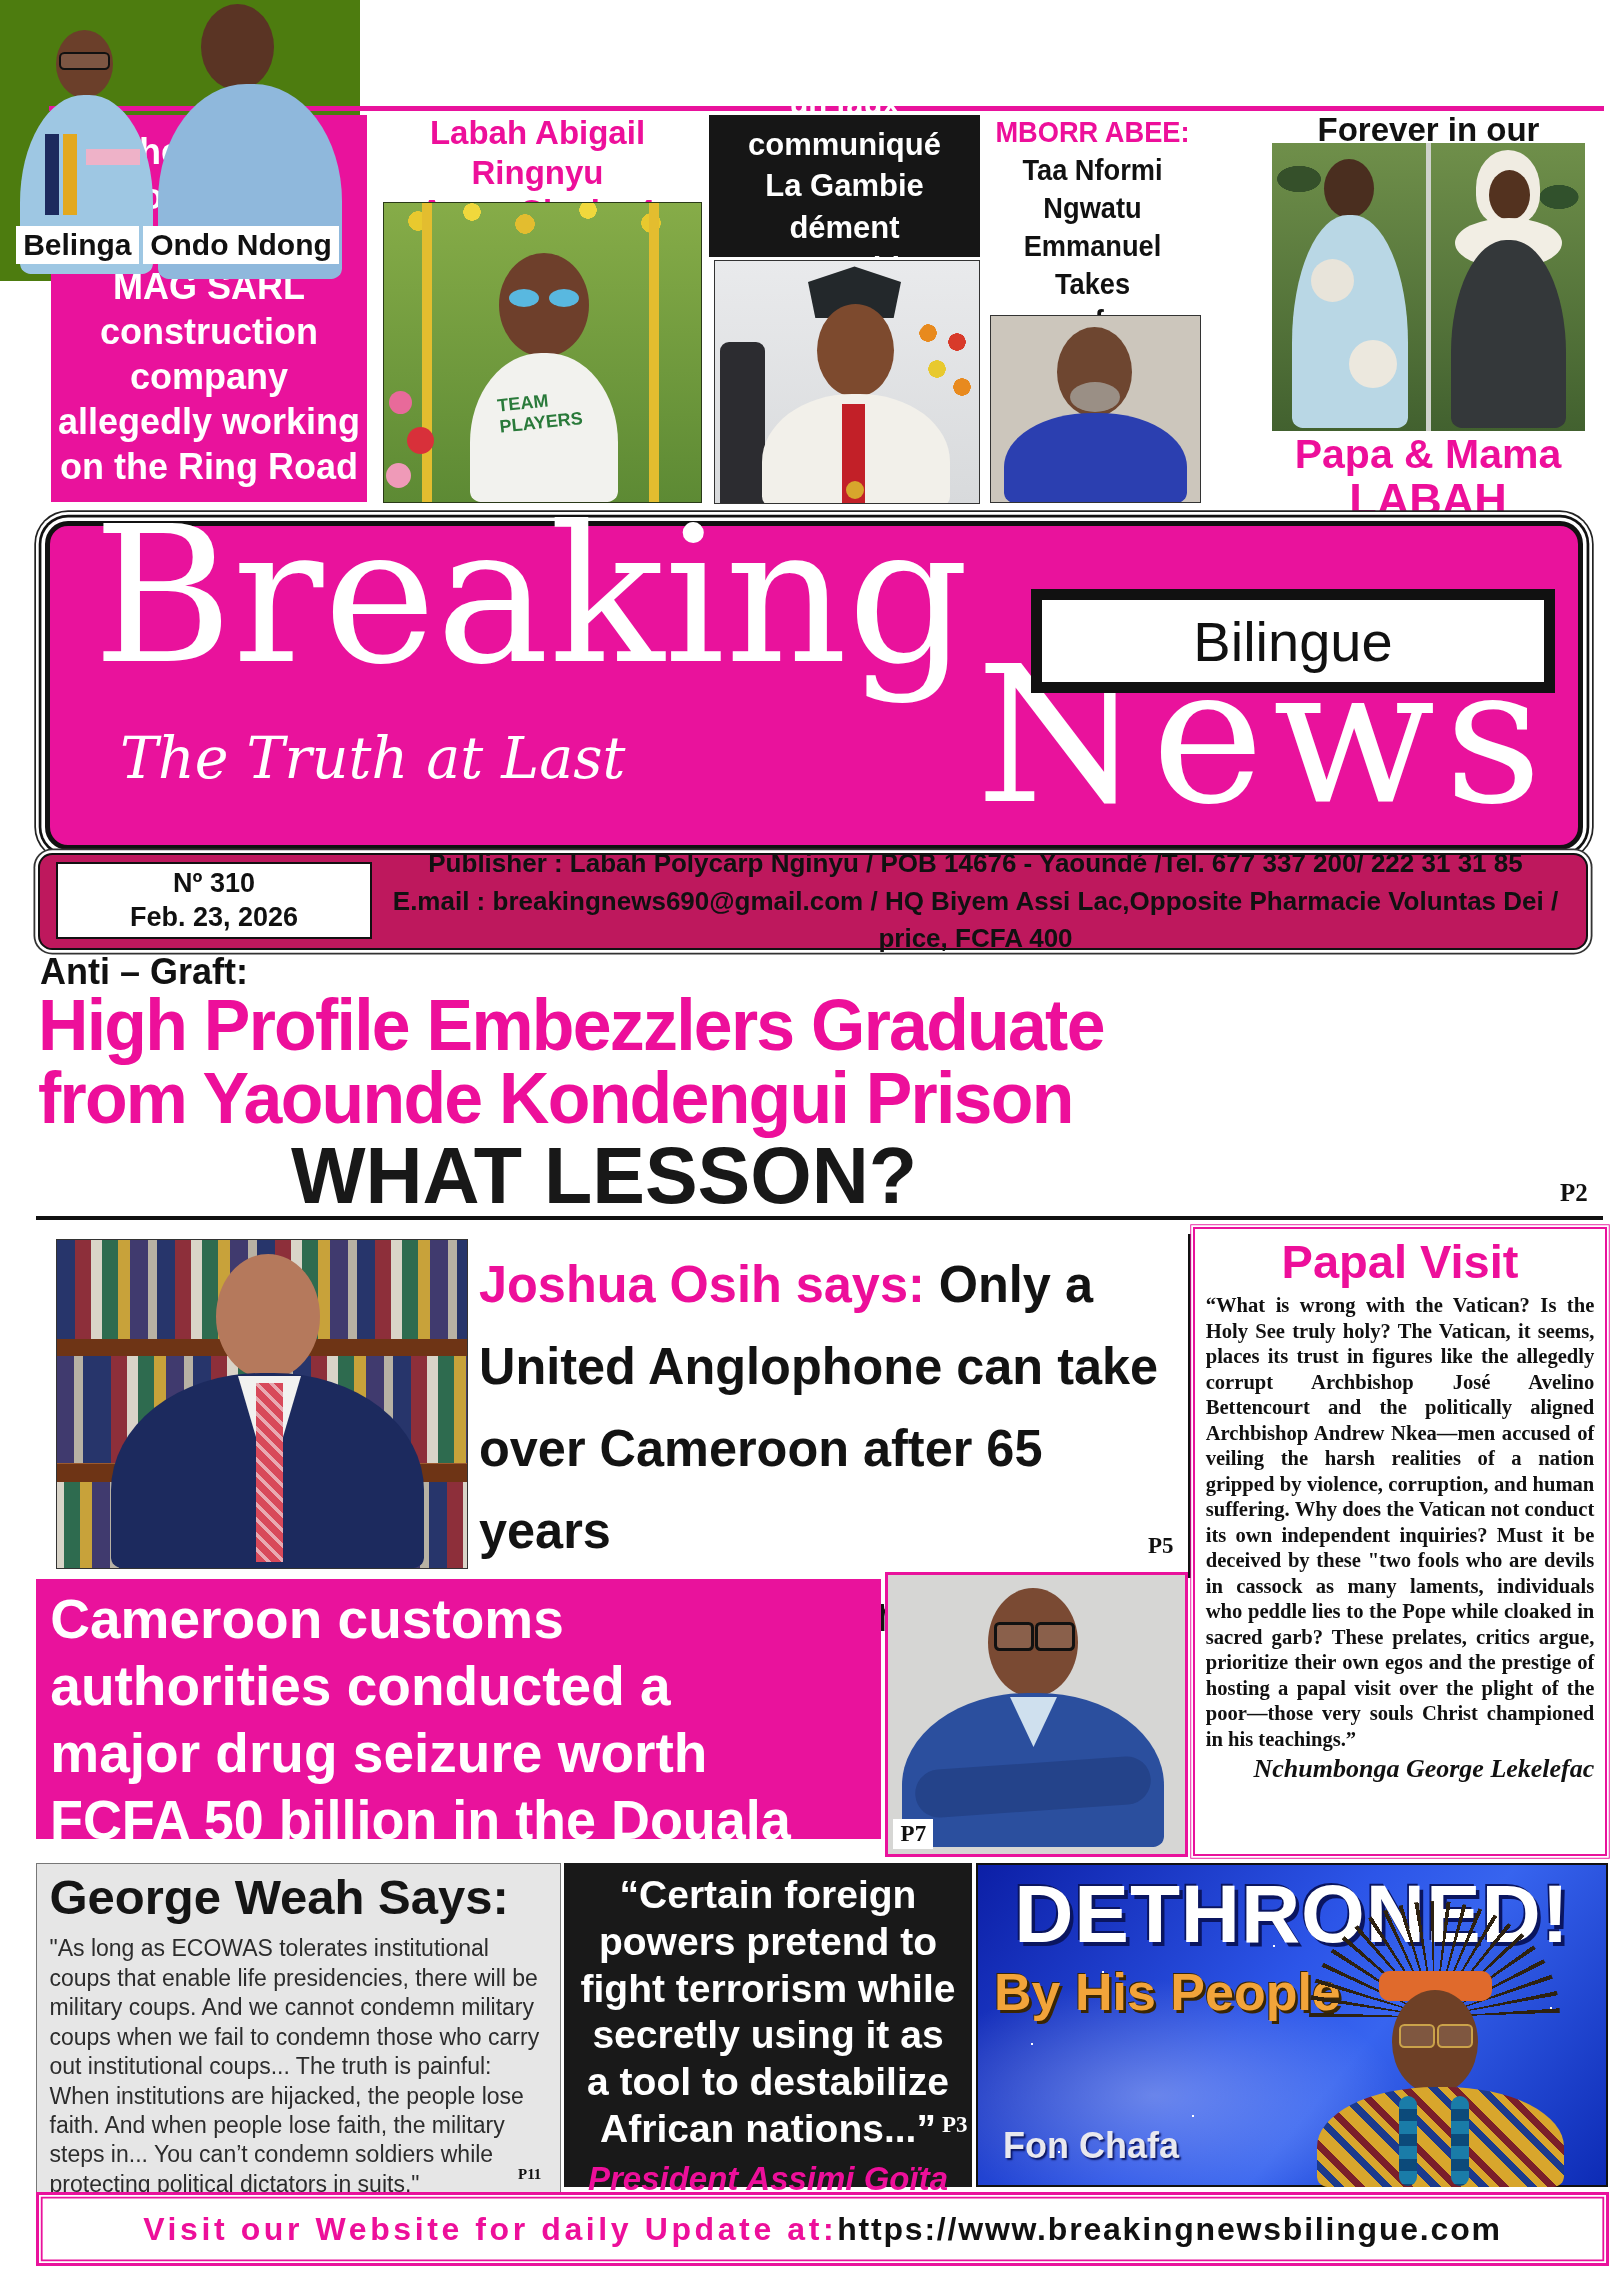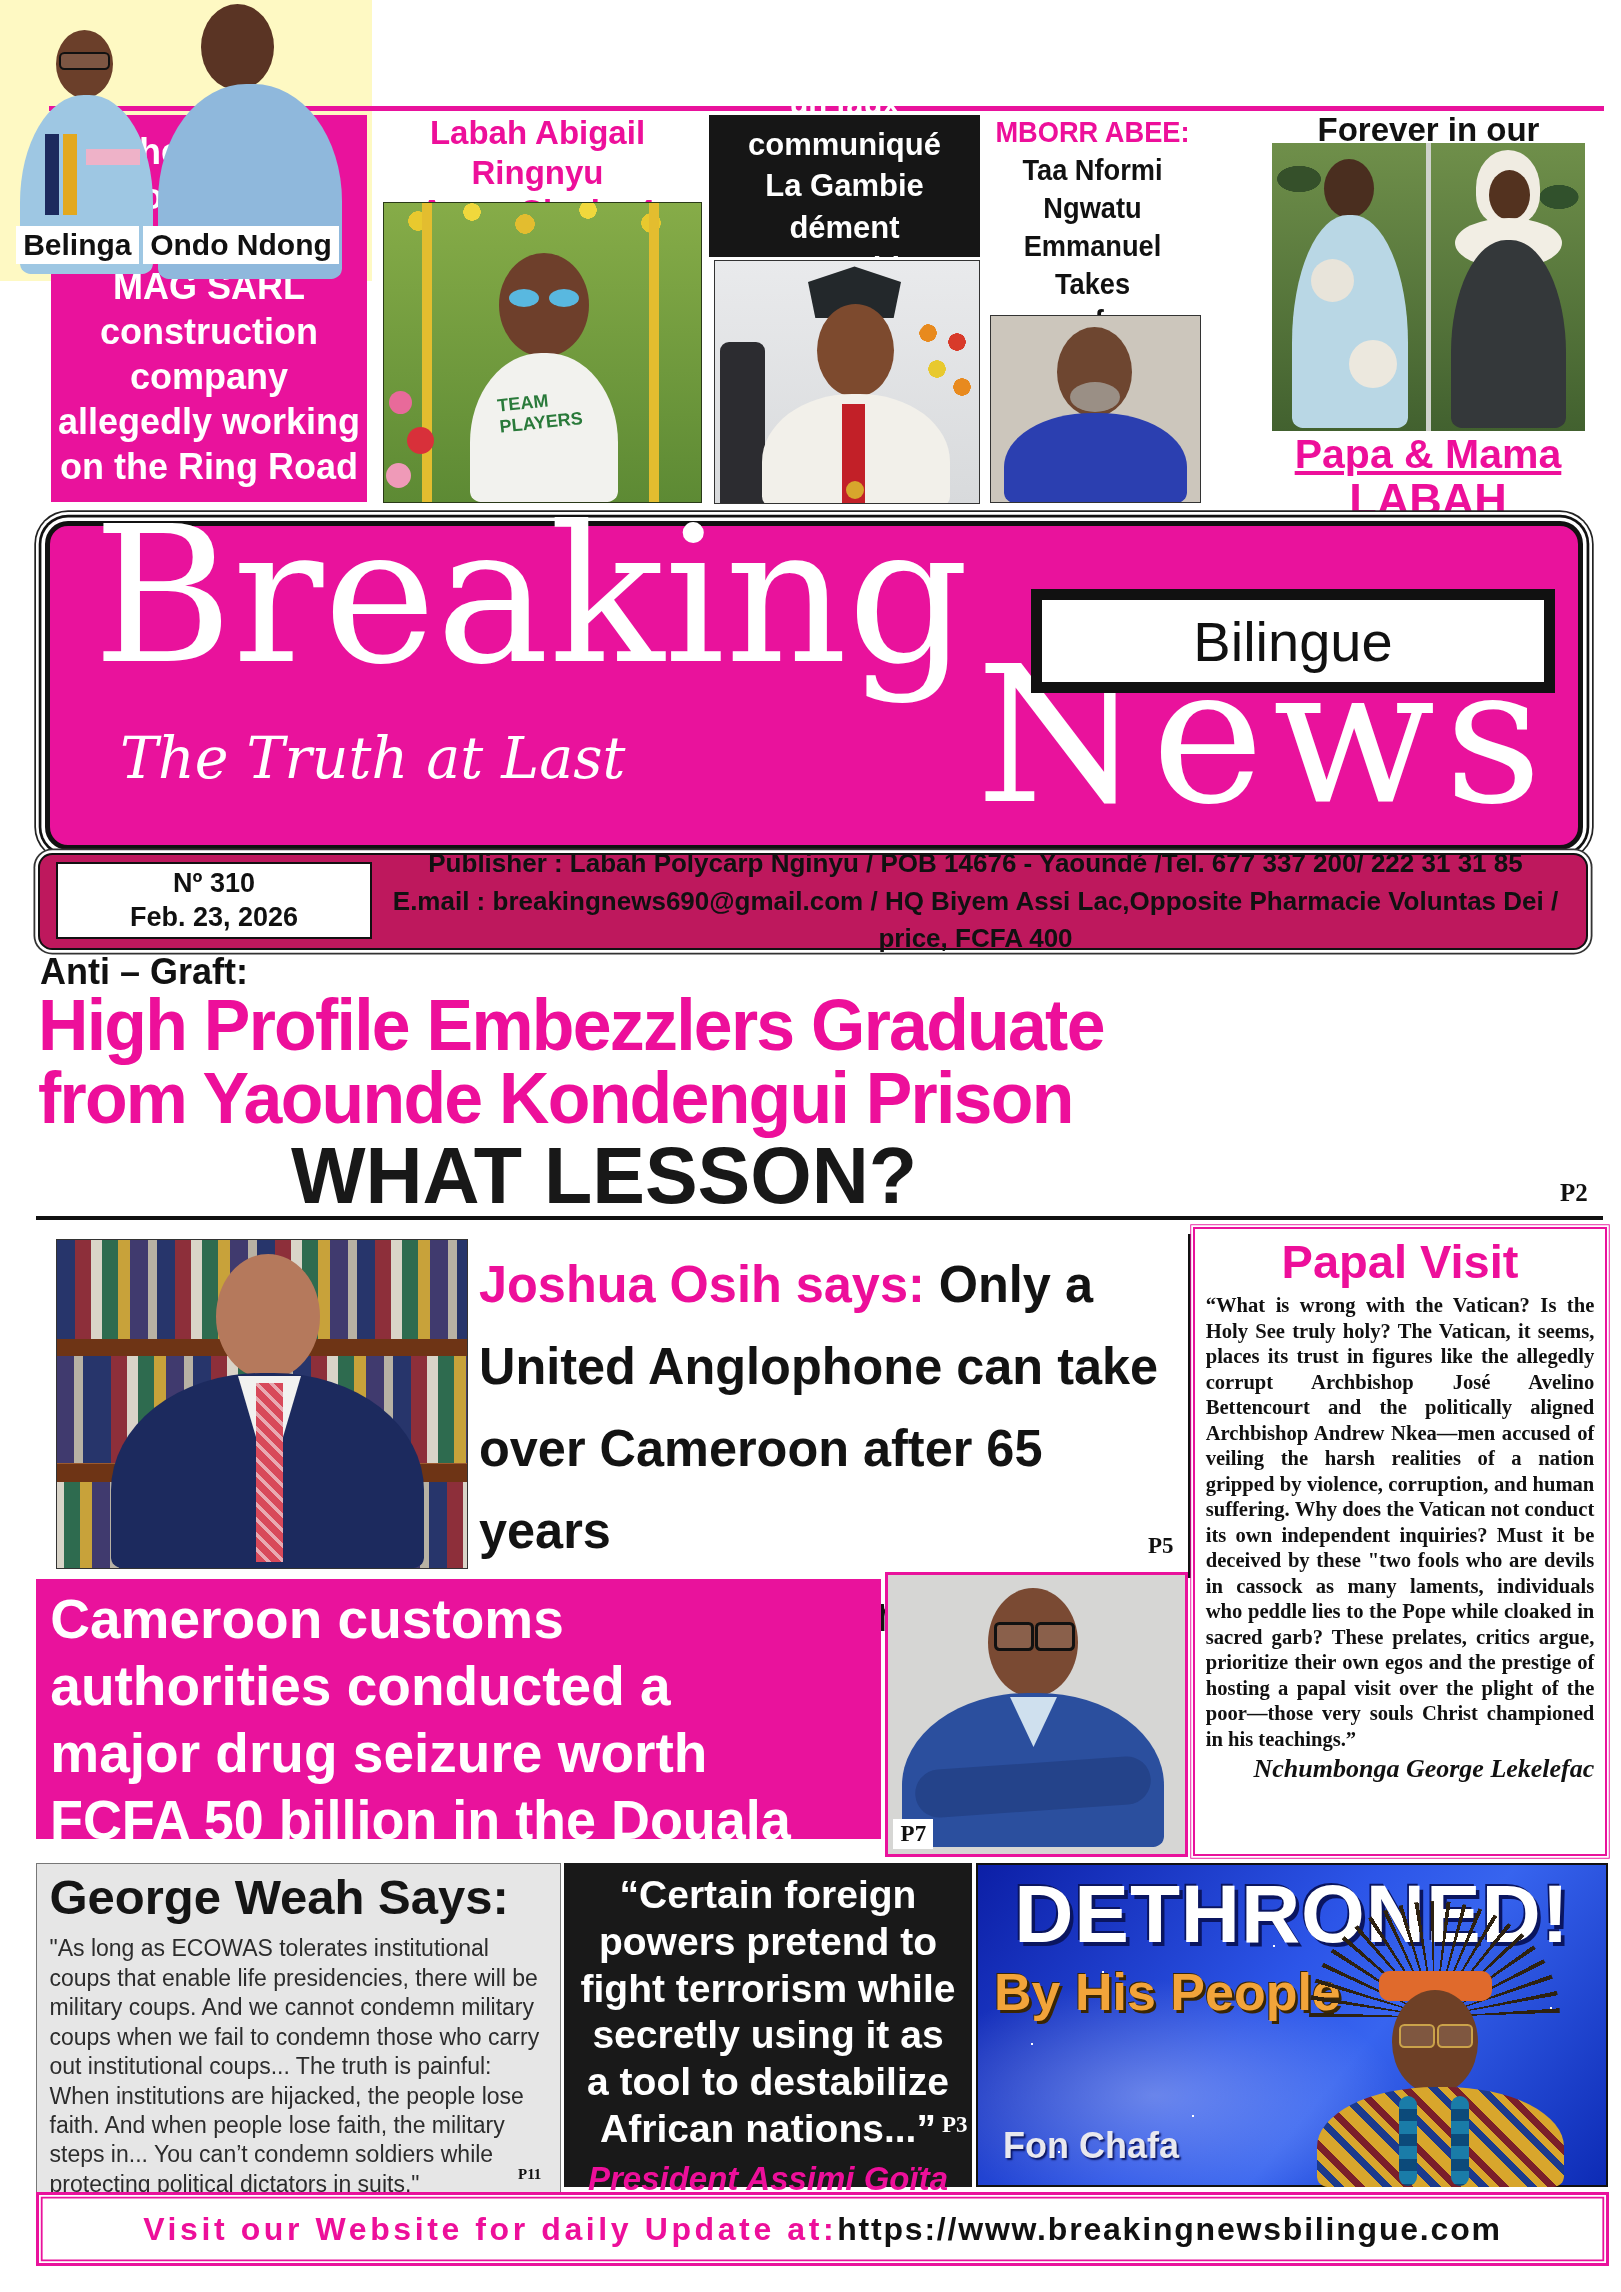--- a/index.html
+++ b/index.html
@@ -11,41 +11,41 @@
   .chip{position:absolute;background:#fff;color:#111;font-weight:bold;padding:1.8px 7.2px;}
   .pgref{position:absolute;font-family:"Liberation Serif",serif;font-weight:bold;color:#111;}
   
   .teaser-pink-box{left:51px;top:115px;width:316px;height:387px;background:#e9129c;color:#fff;
       font-weight:bold;font-size:36px;line-height:1.25;text-align:center;display:flex;flex-direction:column;justify-content:center;}
   .teaser2-title{left:371px;top:113px;width:333px;color:#ed0f9a;font-weight:bold;font-size:33px;line-height:1.2;text-align:center;}
   .teaser3-box{left:709px;top:115px;width:271px;height:142px;background:#161616;color:#fff;font-weight:bold;
       font-size:31px;line-height:1.33;text-align:center;display:flex;flex-direction:column;justify-content:center;}
   .teaser4{left:985px;top:113px;width:215px;text-align:center;font-weight:bold;font-size:29.6px;line-height:1.28;transform:scaleX(.92);transform-origin:center top;}
   .teaser5-title{left:1272px;top:111px;width:313px;text-align:center;font-weight:bold;font-size:33px;color:#111;}
-  .teaser5-cap{left:1267px;top:433px;width:322px;text-align:center;color:#ed0f9a;font-weight:bold;font-size:41px;line-height:1.05;text-decoration:underline;}
+  .teaser5-cap{left:1267px;top:433px;width:322px;text-align:center;color:#ed0f9a;font-weight:bold;font-size:41px;line-height:1.05;}
   .toprule{left:49px;top:106px;width:1555px;height:4.5px;background:#e9129c;}
   
   .masthead{left:45px;top:521px;width:1528px;height:319px;background:#e9129c;border:5.4px solid #111;border-radius:23px;
       box-shadow:0 0 0 3.6px #fff,0 0 0 6.3px #111,0 0 0 9px #fff,0 0 0 10.7px #222;}
   .mast-breaking{position:absolute;left:43px;top:-25px;color:#fff;font-family:"DejaVu Serif",serif;font-size:190px;line-height:1;}
   .mast-news{position:absolute;right:27px;top:115px;color:#fff;font-family:"DejaVu Serif",serif;font-size:190px;line-height:1;letter-spacing:9px;}
   .mast-badge{position:absolute;left:981px;top:63px;width:502px;height:82px;background:#fff;border:11.6px solid #111;
       display:flex;align-items:center;justify-content:center;color:#111;font-size:56px;font-weight:normal;}
   .mast-slogan{position:absolute;left:70px;top:199px;color:#fff;font-family:"DejaVu Serif",serif;font-style:italic;font-size:57px;}
   
   .infobar{left:38px;top:853px;width:1546px;height:93px;background:#be185d;border:2.7px solid #111;border-radius:14.3px;box-shadow:0 0 0 2.7px #fff,0 0 0 4.5px #333;}
   .issuebox{position:absolute;left:16px;top:7.2px;width:312px;height:73px;background:#fff;border:2.7px solid #111;
       display:flex;flex-direction:column;align-items:center;justify-content:center;font-weight:bold;font-size:27px;line-height:1.25;color:#111;}
   .pubtext{position:absolute;left:340px;top:5.4px;width:1191px;height:82px;display:flex;flex-direction:column;align-items:center;justify-content:center;
       font-weight:bold;font-size:26px;line-height:1.45;color:#111;text-align:center;}
   
   .kicker{left:40px;top:951px;font-weight:bold;font-size:36px;color:#111;}
   .lead-headline{left:38px;top:989px;width:1218px;color:#ed0f9a;font-weight:bold;font-size:72px;line-height:1.02;letter-spacing:-1.8px;transform:scaleX(.97);transform-origin:left top;}
   .lead-sub{left:134px;top:1130px;width:940px;text-align:center;color:#181818;font-weight:bold;font-size:79px;}
-  .lead-photo{left:1243px;top:931px;width:360px;height:281px;background:#fef9c3;padding-left:12px;}
+  .lead-photo{left:1243px;top:931px;width:360px;height:281px;background:#4d7c0f;}
   .midrule{left:36px;top:1216px;width:1567px;height:3.6px;background:#111;}
   
   .osih-photo{left:56px;top:1239px;width:410px;height:328px;border:1.8px solid #333;background:#9c5a2e;}
   .osih-head{left:479px;top:1243px;width:712px;font-weight:bold;font-size:52px;line-height:1.58;color:#131313;transform:scaleX(.97);transform-origin:left top;}
   .osih-head .pink{color:#ed0f9a;}
   .vrule{left:1188px;top:1234px;width:2.7px;height:344px;background:#111;}
   
   .customs-box{left:36px;top:1579px;width:845px;height:260px;background:#e9129c;color:#fff;font-weight:bold;font-size:55px;line-height:1.22;
       padding:7.2px 0 0 14.3px;box-sizing:border-box;transform-origin:left top;}
   .customs-photo{left:885px;top:1572px;width:297px;height:279px;background:#d6d6d4;border:3.6px solid #e9129c;}

